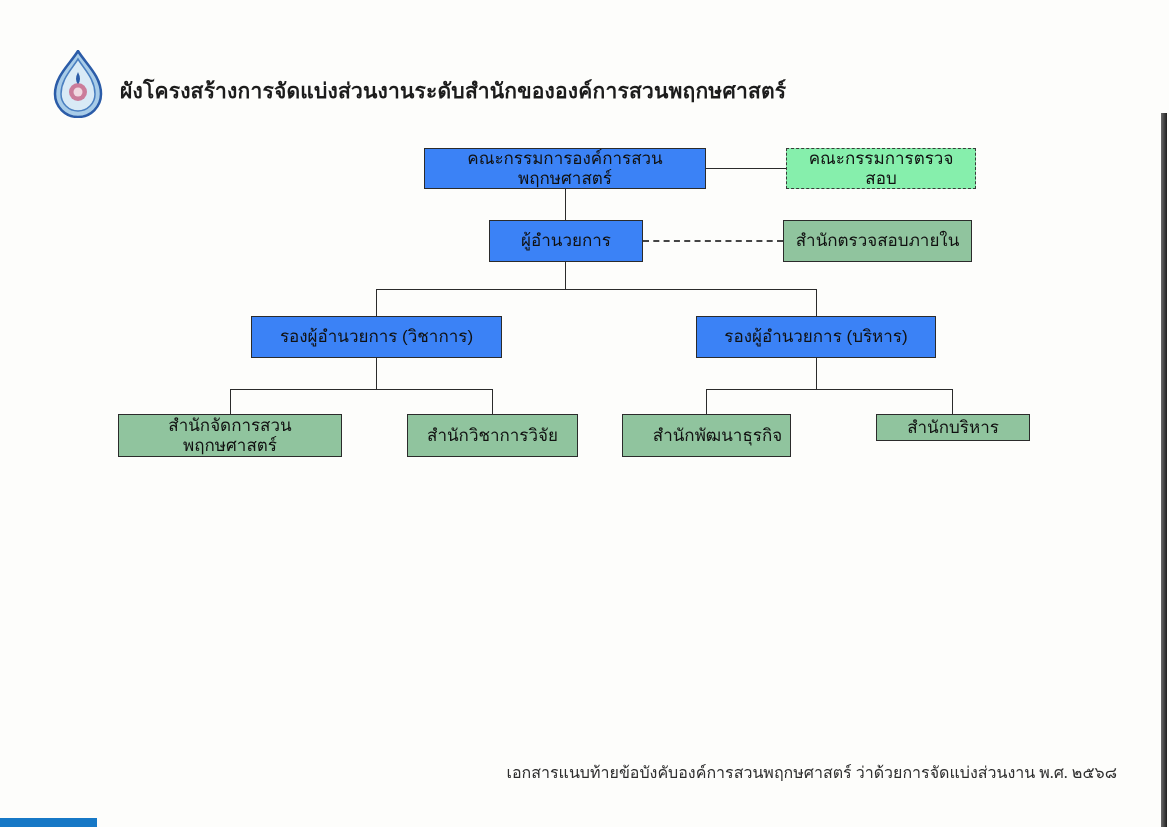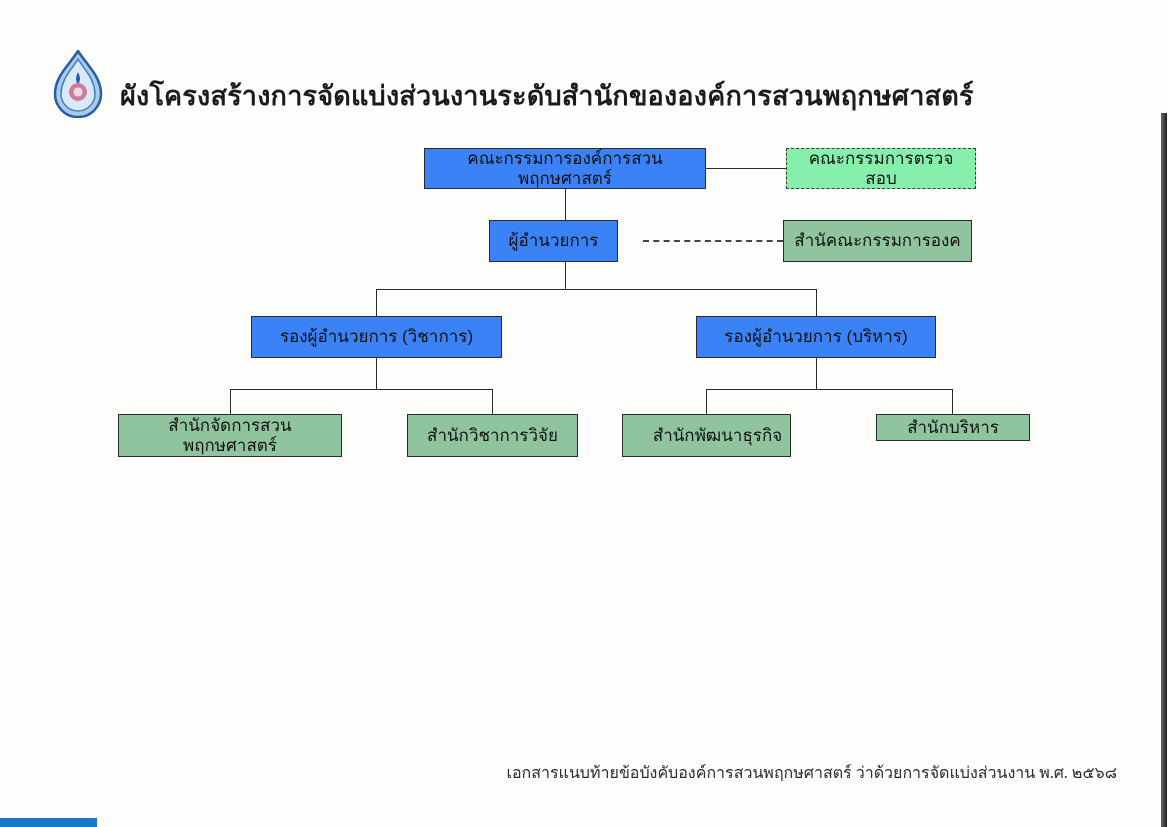--- a/index.html
+++ b/index.html
@@ -14,21 +14,21 @@
     position:relative;
     width:1169px;height:827px;
     margin:0 auto;
     background:#fdfdfb;
     overflow:hidden;
   }
   .page-title{
     position:absolute;
     left:120px;top:74px;
     width:940px;
-    font-size:27px;
+    font-size:21px;
     font-weight:bold;
     color:#1c1c1c;
     letter-spacing:.2px;
   }
   .logo{
     position:absolute;
     left:52px;top:50px;
     width:52px;height:68px;
   }
   
@@ -41,21 +41,21 @@
     font-size:17px;
     color:#111;
     padding:2px 6px;
     line-height:1.15;
   }
   .node.green{background:var(--box-green);}
   .node.dashed{border:1px dashed #3a3a3a;background:#86efac;}
 
   #node-board{left:424px;top:148px;width:282px;height:41px;}
   #node-audit-committee{left:786px;top:148px;width:190px;height:41px;}
-  #node-director{left:489px;top:220px;width:129px;height:42px;}
+  #node-director{left:489px;top:220px;width:154px;height:42px;}
   #node-internal-audit{left:783px;top:220px;width:189px;height:42px;}
   #node-deputy-academic{left:251px;top:316px;width:251px;height:42px;}
   #node-deputy-admin{left:696px;top:316px;width:240px;height:42px;}
   #node-office-garden{left:118px;top:414px;width:224px;height:43px;}
   #node-office-research{left:407px;top:414px;width:171px;height:43px;}
   #node-office-business{left:622px;top:414px;width:169px;height:43px;padding-left:28px;}
   #node-office-admin{left:876px;top:414px;width:154px;height:27px;}
 
   
   .hline{position:absolute;height:0;border-top:1px solid var(--line-color);}
@@ -128,21 +128,21 @@
   <div class="vline" id="c-office-garden"></div>
   <div class="vline" id="c-office-research"></div>
   <div class="vline" id="c-admin-down"></div>
   <div class="hline" id="c-right-h"></div>
   <div class="vline" id="c-office-business"></div>
   <div class="vline" id="c-office-admin"></div>
 
   <div class="node" id="node-board">คณะกรรมการองค์การสวนพฤกษศาสตร์</div>
   <div class="node dashed" id="node-audit-committee">คณะกรรมการตรวจสอบ</div>
   <div class="node" id="node-director">ผู้อำนวยการ</div>
-  <div class="node green" id="node-internal-audit">สำนัคณะกรรมการองค</div>
+  <div class="node green" id="node-internal-audit">สำนักตรวจสอบภายใน</div>
   <div class="node" id="node-deputy-academic">รองผู้อำนวยการ (วิชาการ)</div>
   <div class="node" id="node-deputy-admin">รองผู้อำนวยการ (บริหาร)</div>
   <div class="node green" id="node-office-garden">สำนักจัดการสวนพฤกษศาสตร์</div>
   <div class="node green" id="node-office-research">สำนักวิชาการวิจัย</div>
   <div class="node green" id="node-office-business">สำนักพัฒนาธุรกิจ</div>
   <div class="node green" id="node-office-admin">สำนักบริหาร</div>
 
   <div class="footer-note">เอกสารแนบท้ายข้อบังคับองค์การสวนพฤกษศาสตร์ ว่าด้วยการจัดแบ่งส่วนงาน พ.ศ. ๒๕๖๘</div>
 
   <div class="scan-edge"></div>

